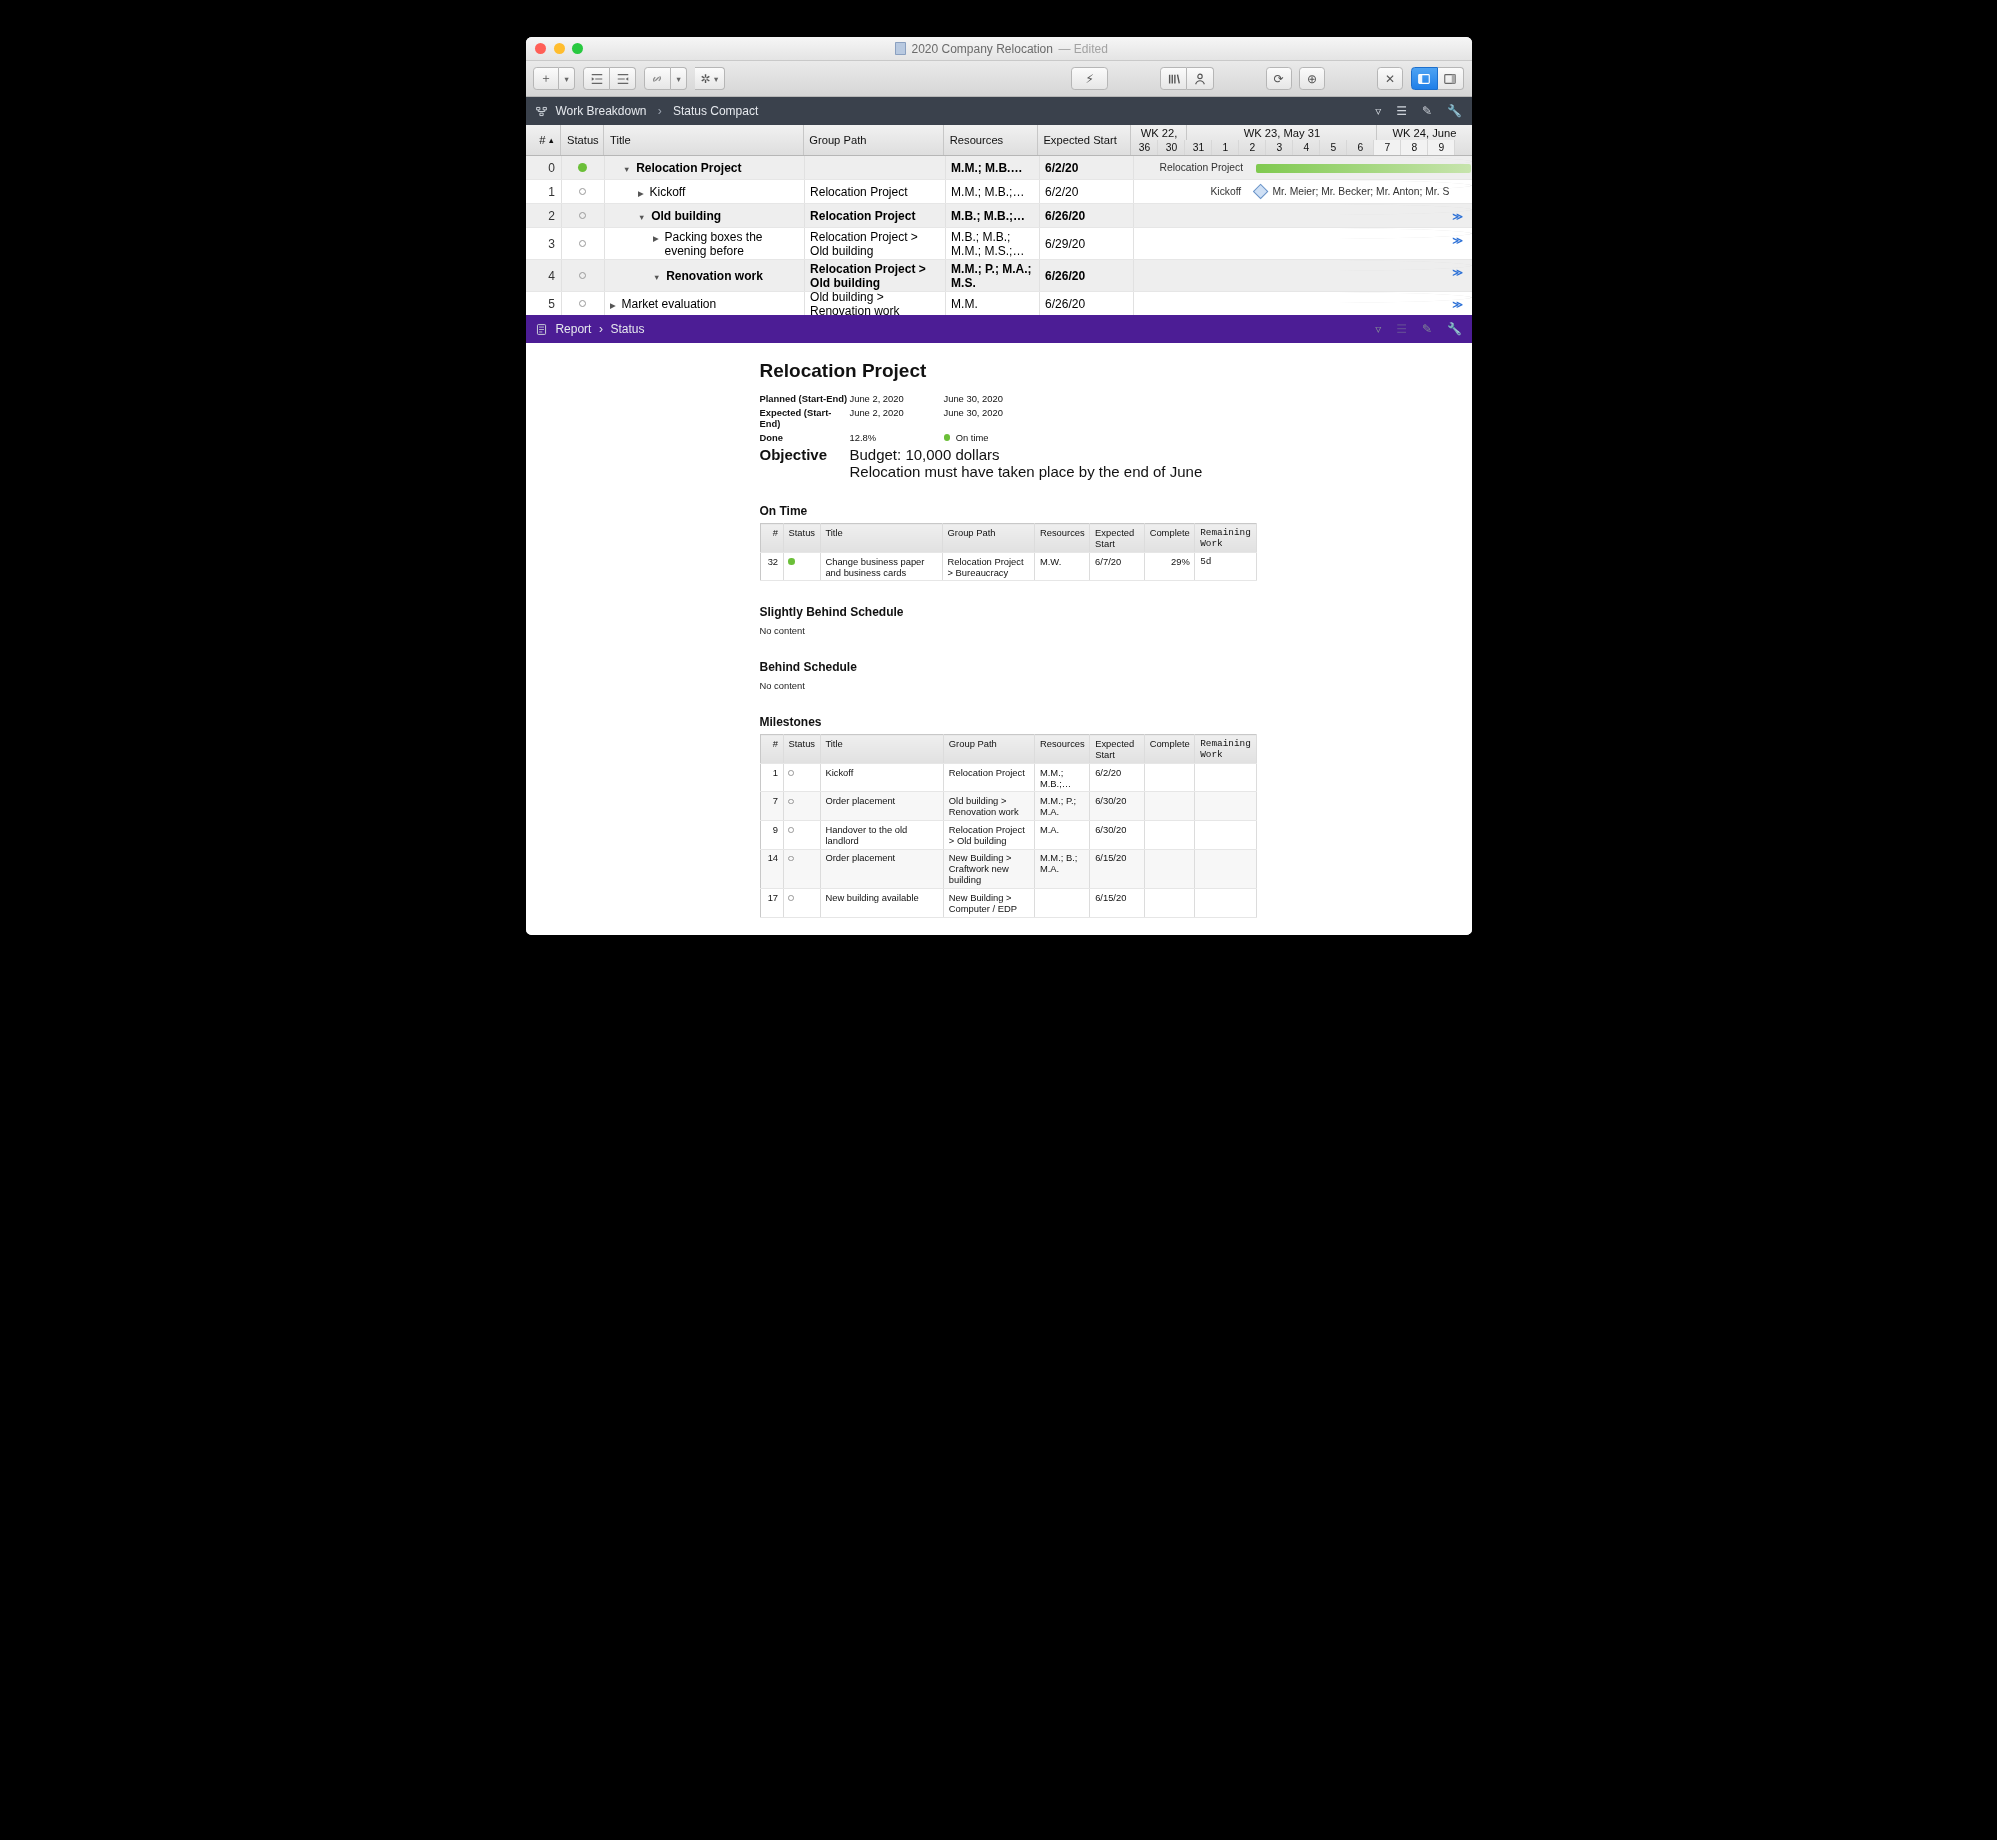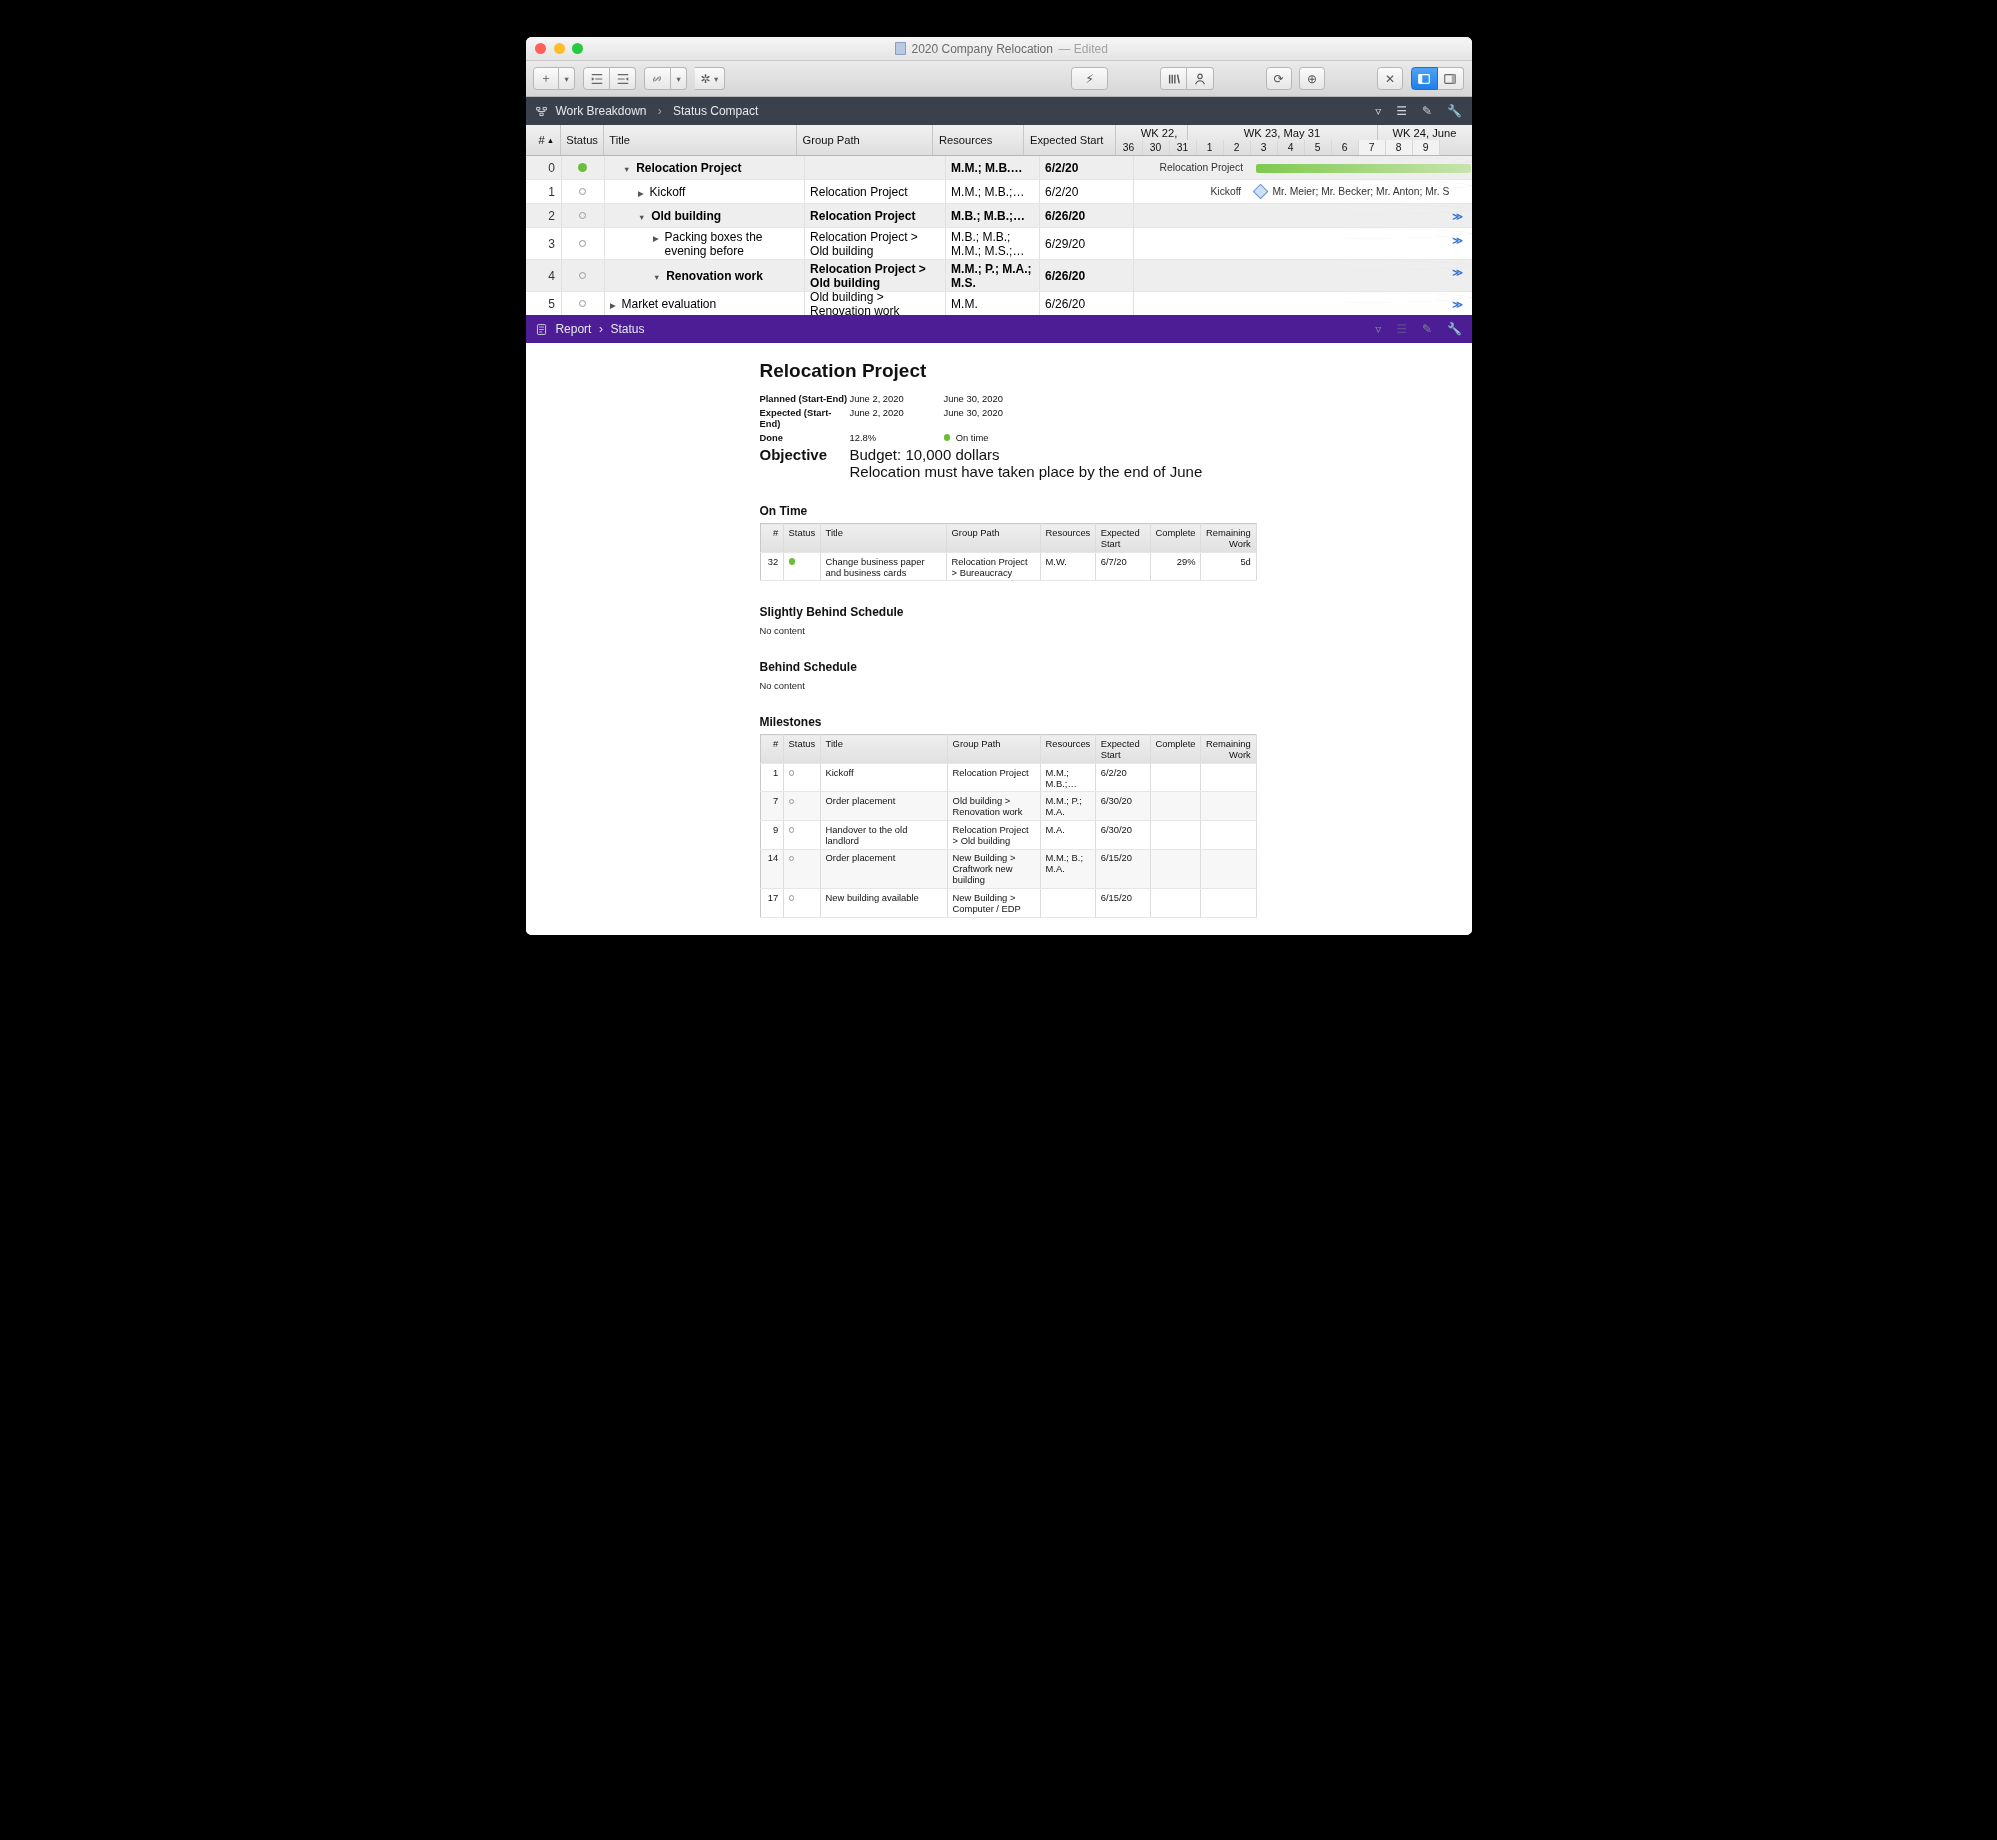--- a/index.html
+++ b/index.html
@@ -70,21 +70,21 @@
 .col { border-right:0.9px solid #c7c7c7; padding:3.7px 5.6px; display:flex;align-items:center;}
 .c-num{width:36px; justify-content:flex-end; gap:1.9px;}
 .c-stat{width:43px;}
 .c-title{width:200px;}
 .c-path{width:141px;}
 .c-res{width:94px;}
 .c-exp{width:94px;}
 .timeline-head{flex:1; display:flex; flex-direction:column;}
 .wk-row, .day-row{display:flex; height:15px;}
 .wk-cell{border-right:0.9px solid #c7c7c7; display:flex;align-items:center;justify-content:center;}
-.wk1{width:56px;margin-left:16px;} .wk2{width:190px;} .wk3{width:94px;}
+.wk1{width:56px;} .wk2{width:190px;} .wk3{width:94px;}
 .day-cell{width:27px;border-right:0.9px solid #d7d7d7; display:flex;align-items:center;justify-content:center; font-size:10.3px;}
 
 
 .gantt-body { background:#fff; position:relative; overflow:hidden; height:159px;}
 .grow { display:flex; height:24px; border-bottom:0.9px solid #e6e6e6; align-items:stretch;}
 .grow.shade{background:#eeeeee;}
 .grow.tall{height:32px;}
 .gc { border-right:0.9px solid #e1e1e1; padding:1.9px 5.6px; display:flex;align-items:center; font-size:12px;}
 .gc.num{width:36px;justify-content:flex-end;color:#333;}
 .gc.stat{width:43px;justify-content:center;}
@@ -128,21 +128,21 @@
 .rtable{border:0.9px solid #c8c8c8; font-size:9.4px; width:497px; border-collapse:collapse;}
 .rtable th,.rtable td{border-right:0.9px solid #dcdcdc;border-bottom:0.9px solid #e6e6e6;padding:2.8px 4.7px;text-align:left;vertical-align:top;}
 .rtable th{background:linear-gradient(#efefef,#e1e1e1);font-weight:400;}
 .rtable .r-num{width:24px;text-align:right;}
 .rtable .r-stat{width:30px;}
 .rtable .r-title{width:144px;}
 .rtable .r-path{width:101px;}
 .rtable .r-res{width:52px;}
 .rtable .r-exp{width:56px;}
 .rtable .r-comp{width:41px;text-align:right;}
-.rtable .r-rem{width:45px;text-align:right;}
+.rtable .r-rem{width:45px;font-family:Liberation Mono, monospace;}
 .rtable tr:nth-child(even) td{background:#f7f7f7;}
 
 .icon-svg{width:14px;height:14px;}
 .seg{display:flex;}
 .seg .tb-btn{border-radius:0;}
 .seg .tb-btn:first-child{border-radius:3.7px 0 0 3.7px;}
 .seg .tb-btn:last-child{border-radius:0 3.7px 3.7px 0;border-left:none;}
 </style>
 </head>
 <body>

